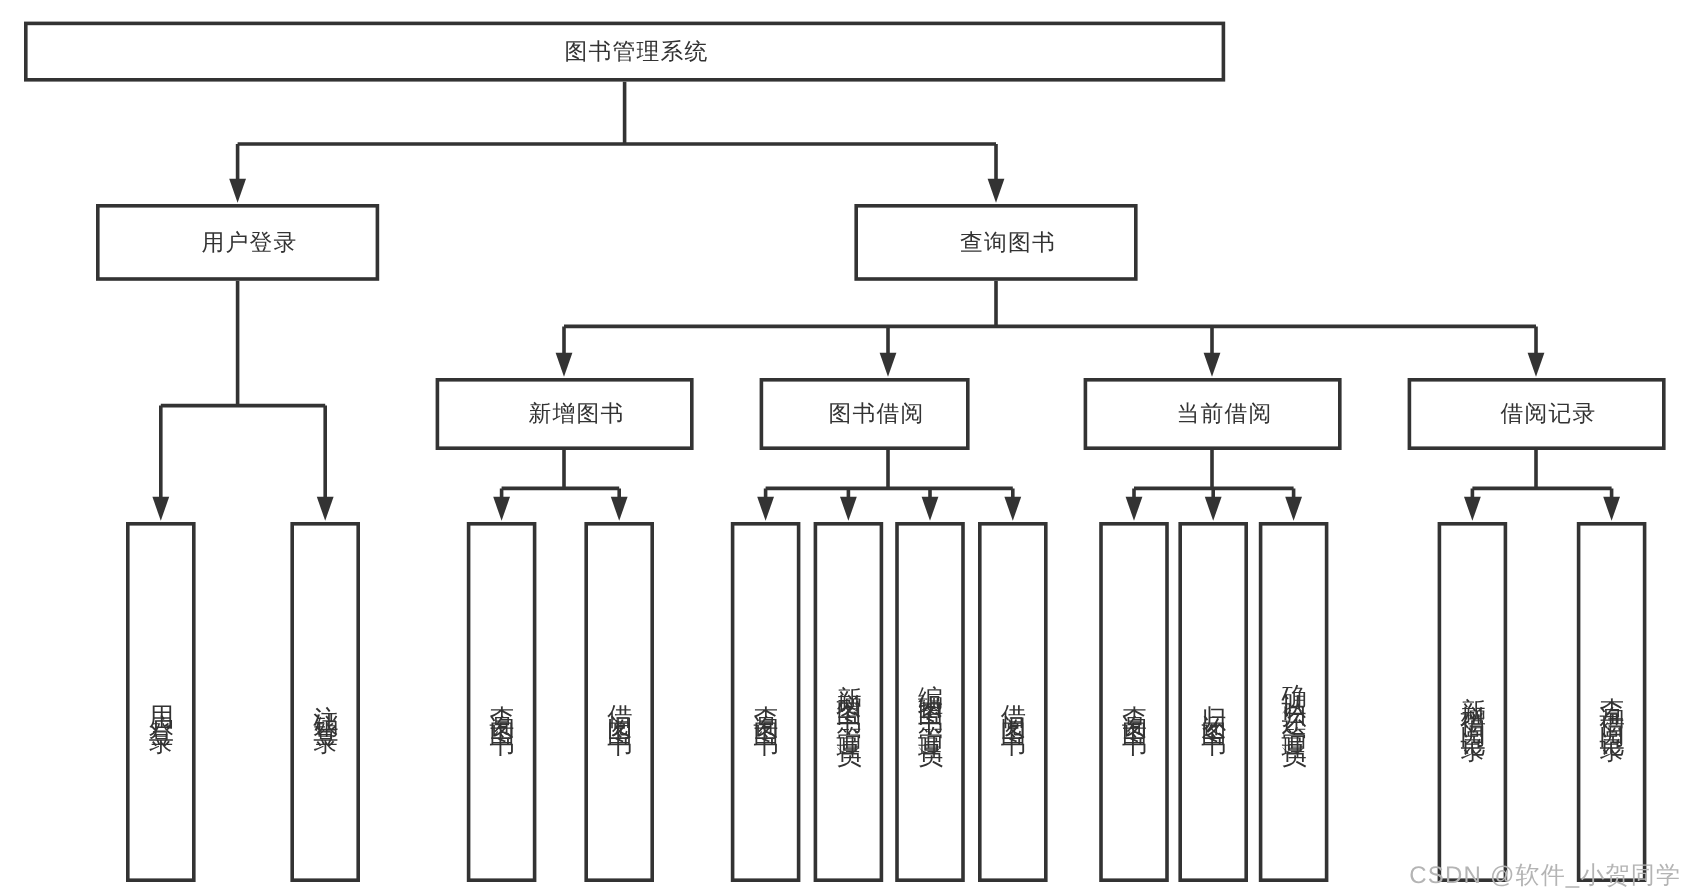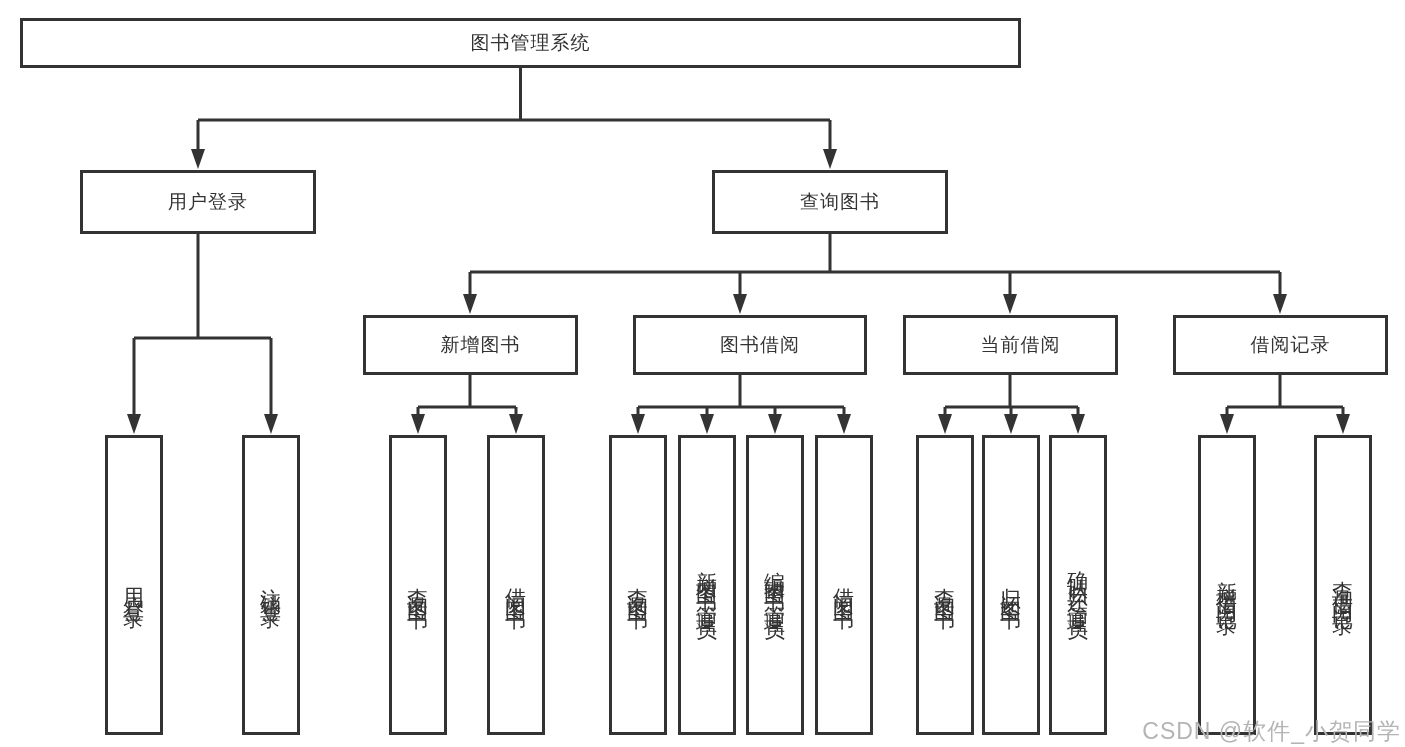--- a/index.html
+++ b/index.html
@@ -46,34 +46,34 @@
     line-height: 1;
     padding: 8px 0;
   }
   
   .n-root { left: 20px; top: 18px; width: 1001px; height: 50px; }
   
   .n-l2-0 { left: 80px;  top: 170px; width: 236px; height: 64px; }
   .n-l2-1 { left: 712px; top: 170px; width: 236px; height: 64px; }
   
   .n-l3-0 { left: 363px;  top: 315px; width: 215px; height: 60px; }
-  .n-l3-1 { left: 633px;  top: 315px; width: 234px; height: 60px; }
+  .n-l3-1 { left: 633px;  top: 315px; width: 175px; height: 60px; }
   .n-l3-2 { left: 903px;  top: 315px; width: 215px; height: 60px; }
   .n-l3-3 { left: 1173px; top: 315px; width: 215px; height: 60px; }
   
   .leaf { top: 435px; width: 58px; height: 300px; }
   .n-a0 { left: 105px; }  .n-a1 { left: 242px; }
   .n-b0 { left: 389px; }  .n-b1 { left: 487px; }
   .n-c0 { left: 609px; }  .n-c1 { left: 678px; } .n-c2 { left: 746px; } .n-c3 { left: 815px; }
   .n-d0 { left: 916px; }  .n-d1 { left: 982px; } .n-d2 { left: 1049px; }
   .n-e0 { left: 1198px; } .n-e1 { left: 1314px; }
   .watermark {
     position: absolute;
     right: 4px; top: 716px;
-    font-size: 23px;
+    font-size: 20px;
     color: var(--watermark);
     letter-spacing: 1px;
     white-space: nowrap;
     z-index: 5;
   }
 </style>
 </head>
 <body>
 
 <div class="canvas">

